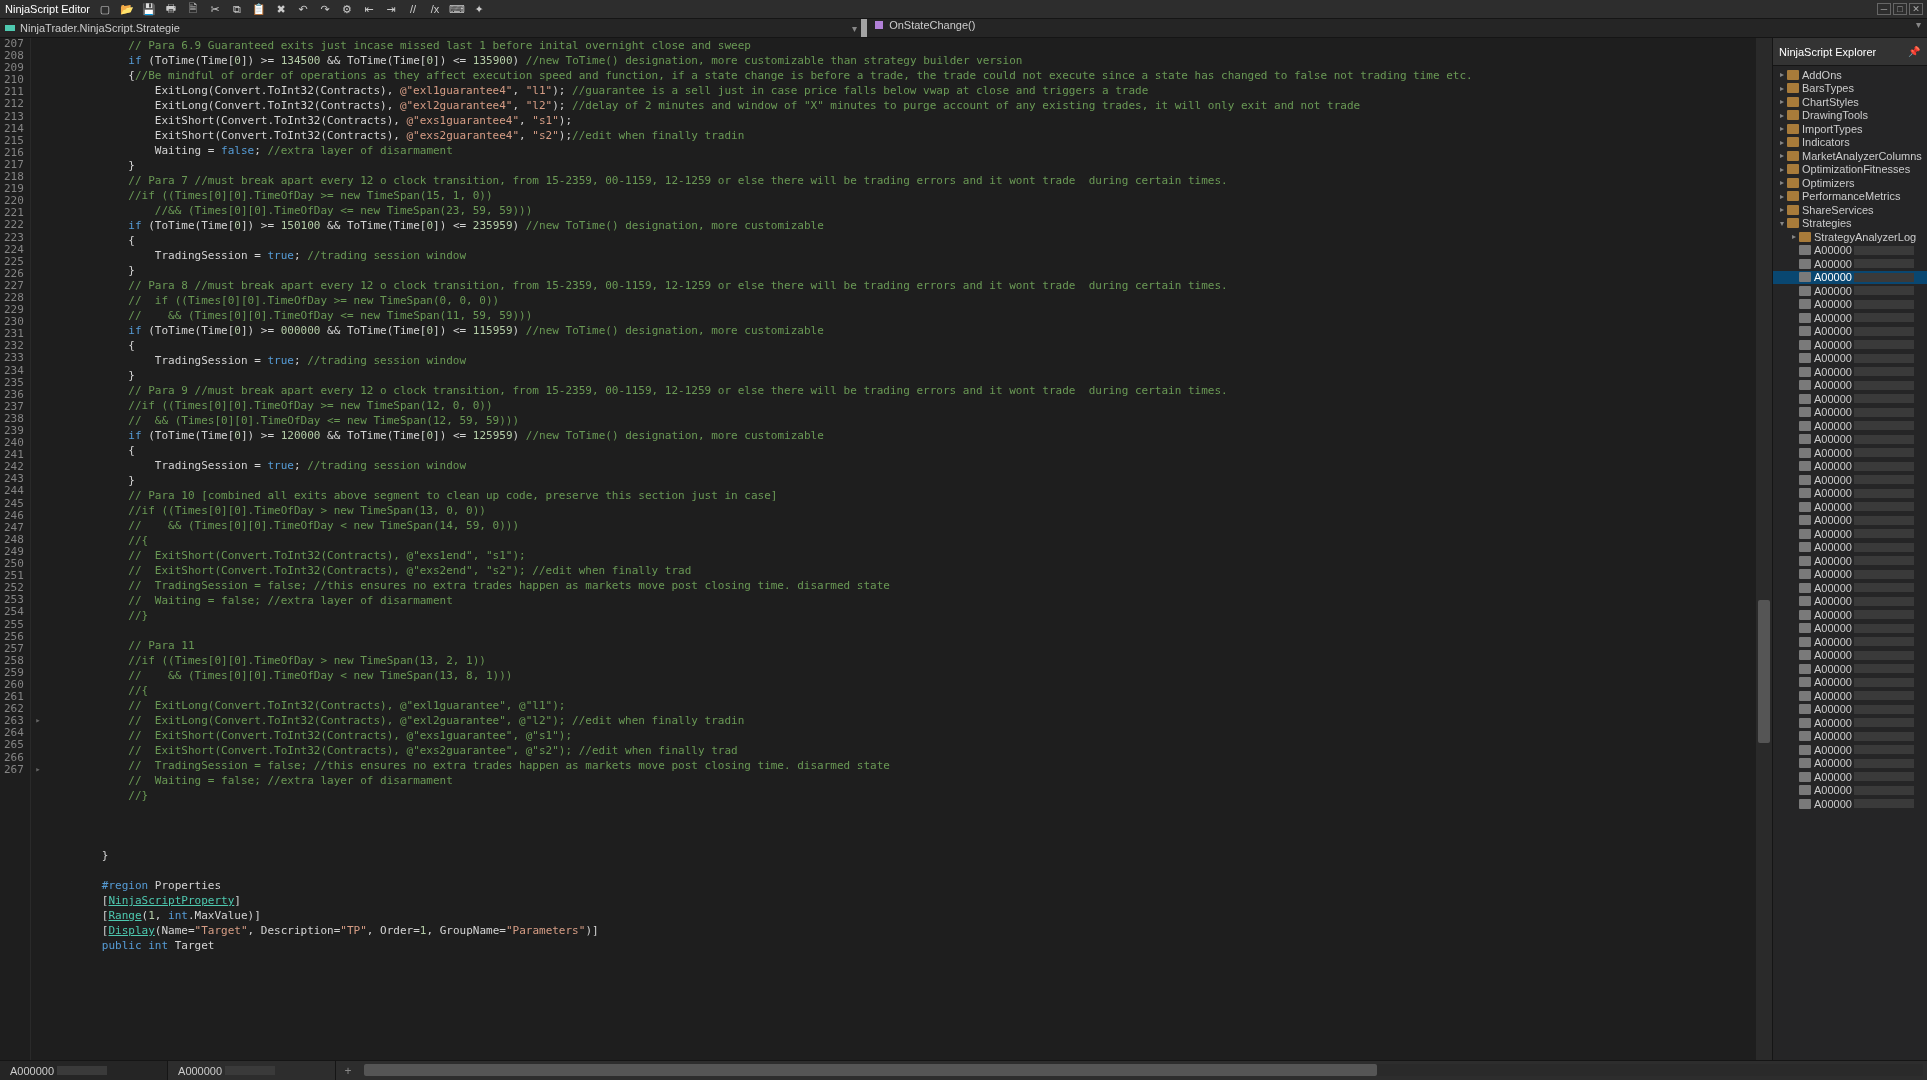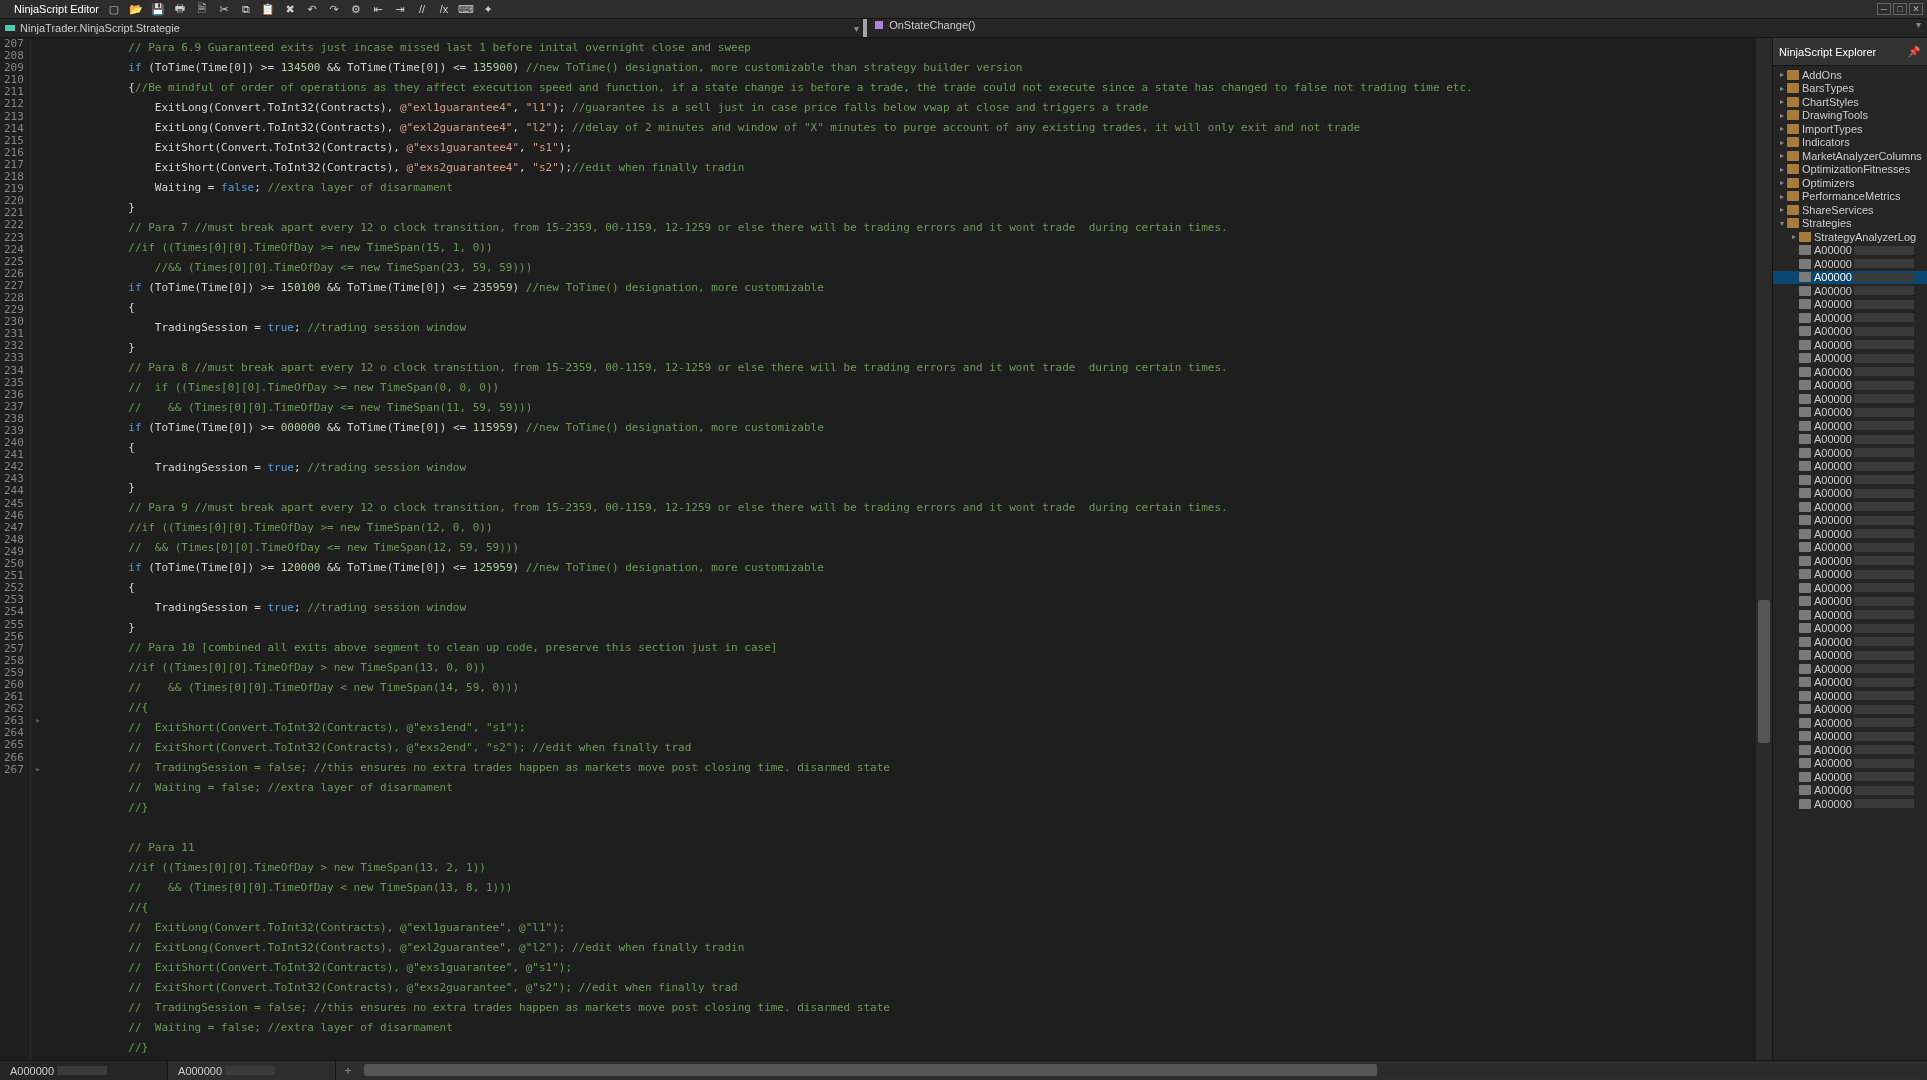--- a/index.html
+++ b/index.html
@@ -14,21 +14,21 @@
   }
   .titlebar {
     height: 18px;
     background: #2d2d2d;
     display: flex;
     align-items: center;
     padding: 0 4px;
     color: #fff;
     font-size: 11px;
   }
-  .titlebar .title { margin-left: 10px; margin-right: 8px; }
+  .titlebar .title { margin-left: 1px; margin-right: 8px; }
   .titlebar .title-icons { display: flex; gap: 8px; flex: 1; align-items: center; }
   .titlebar .win-controls { display: flex; gap: 2px; }
   .titlebar .win-btn {
     width: 14px; height: 12px; border: 1px solid #666; display: flex;
     align-items: center; justify-content: center; font-size: 9px; color: #aaa;
   }
   .tb-icon { width: 14px; height: 14px; display: inline-flex; align-items: center; justify-content: center; color: #ccc; }
 
   .breadcrumb-bar {
     height: 20px;
@@ -38,21 +38,21 @@
     border-top: 1px solid #151515;
     border-bottom: 1px solid #151515;
   }
   .breadcrumb-left {
     flex: 0 0 45%;
     display: flex;
     align-items: center;
     padding: 0 4px;
     font-size: 11px;
     color: #ccc;
-    border-right: 4px solid #a3a3a3;
+    border-right: 6px solid #a3a3a3;
   }
   .breadcrumb-left .arrow {
     margin-left: auto; font-size: 10px; color: #888;
   }
   .breadcrumb-right {
     flex: 1;
     display: flex;
     padding: 0 6px;
     font-size: 11px;
     color: #ccc;
@@ -92,21 +92,21 @@
     background: #1e1e1e;
     color: #666;
     font-size: 9px;
     line-height: 12.1px;
     white-space: pre;
     text-align: center;
   }
   .code-lines {
     flex: 1;
     white-space: pre;
-    line-height: 20px;
+    line-height: 15px;
     font-family: Consolas, monospace;
     font-size: 11px;
     overflow: hidden;
     padding-left: 4px;
   }
   .code-lines .c { color: #6a9955; }   
   .code-lines .kw { color: #569cd6; }  
   .code-lines .s { color: #d69d85; }   
   .code-lines .n { color: #b5cea8; }   
   .code-lines .attr { color: #4ec9b0; text-decoration: underline; }

